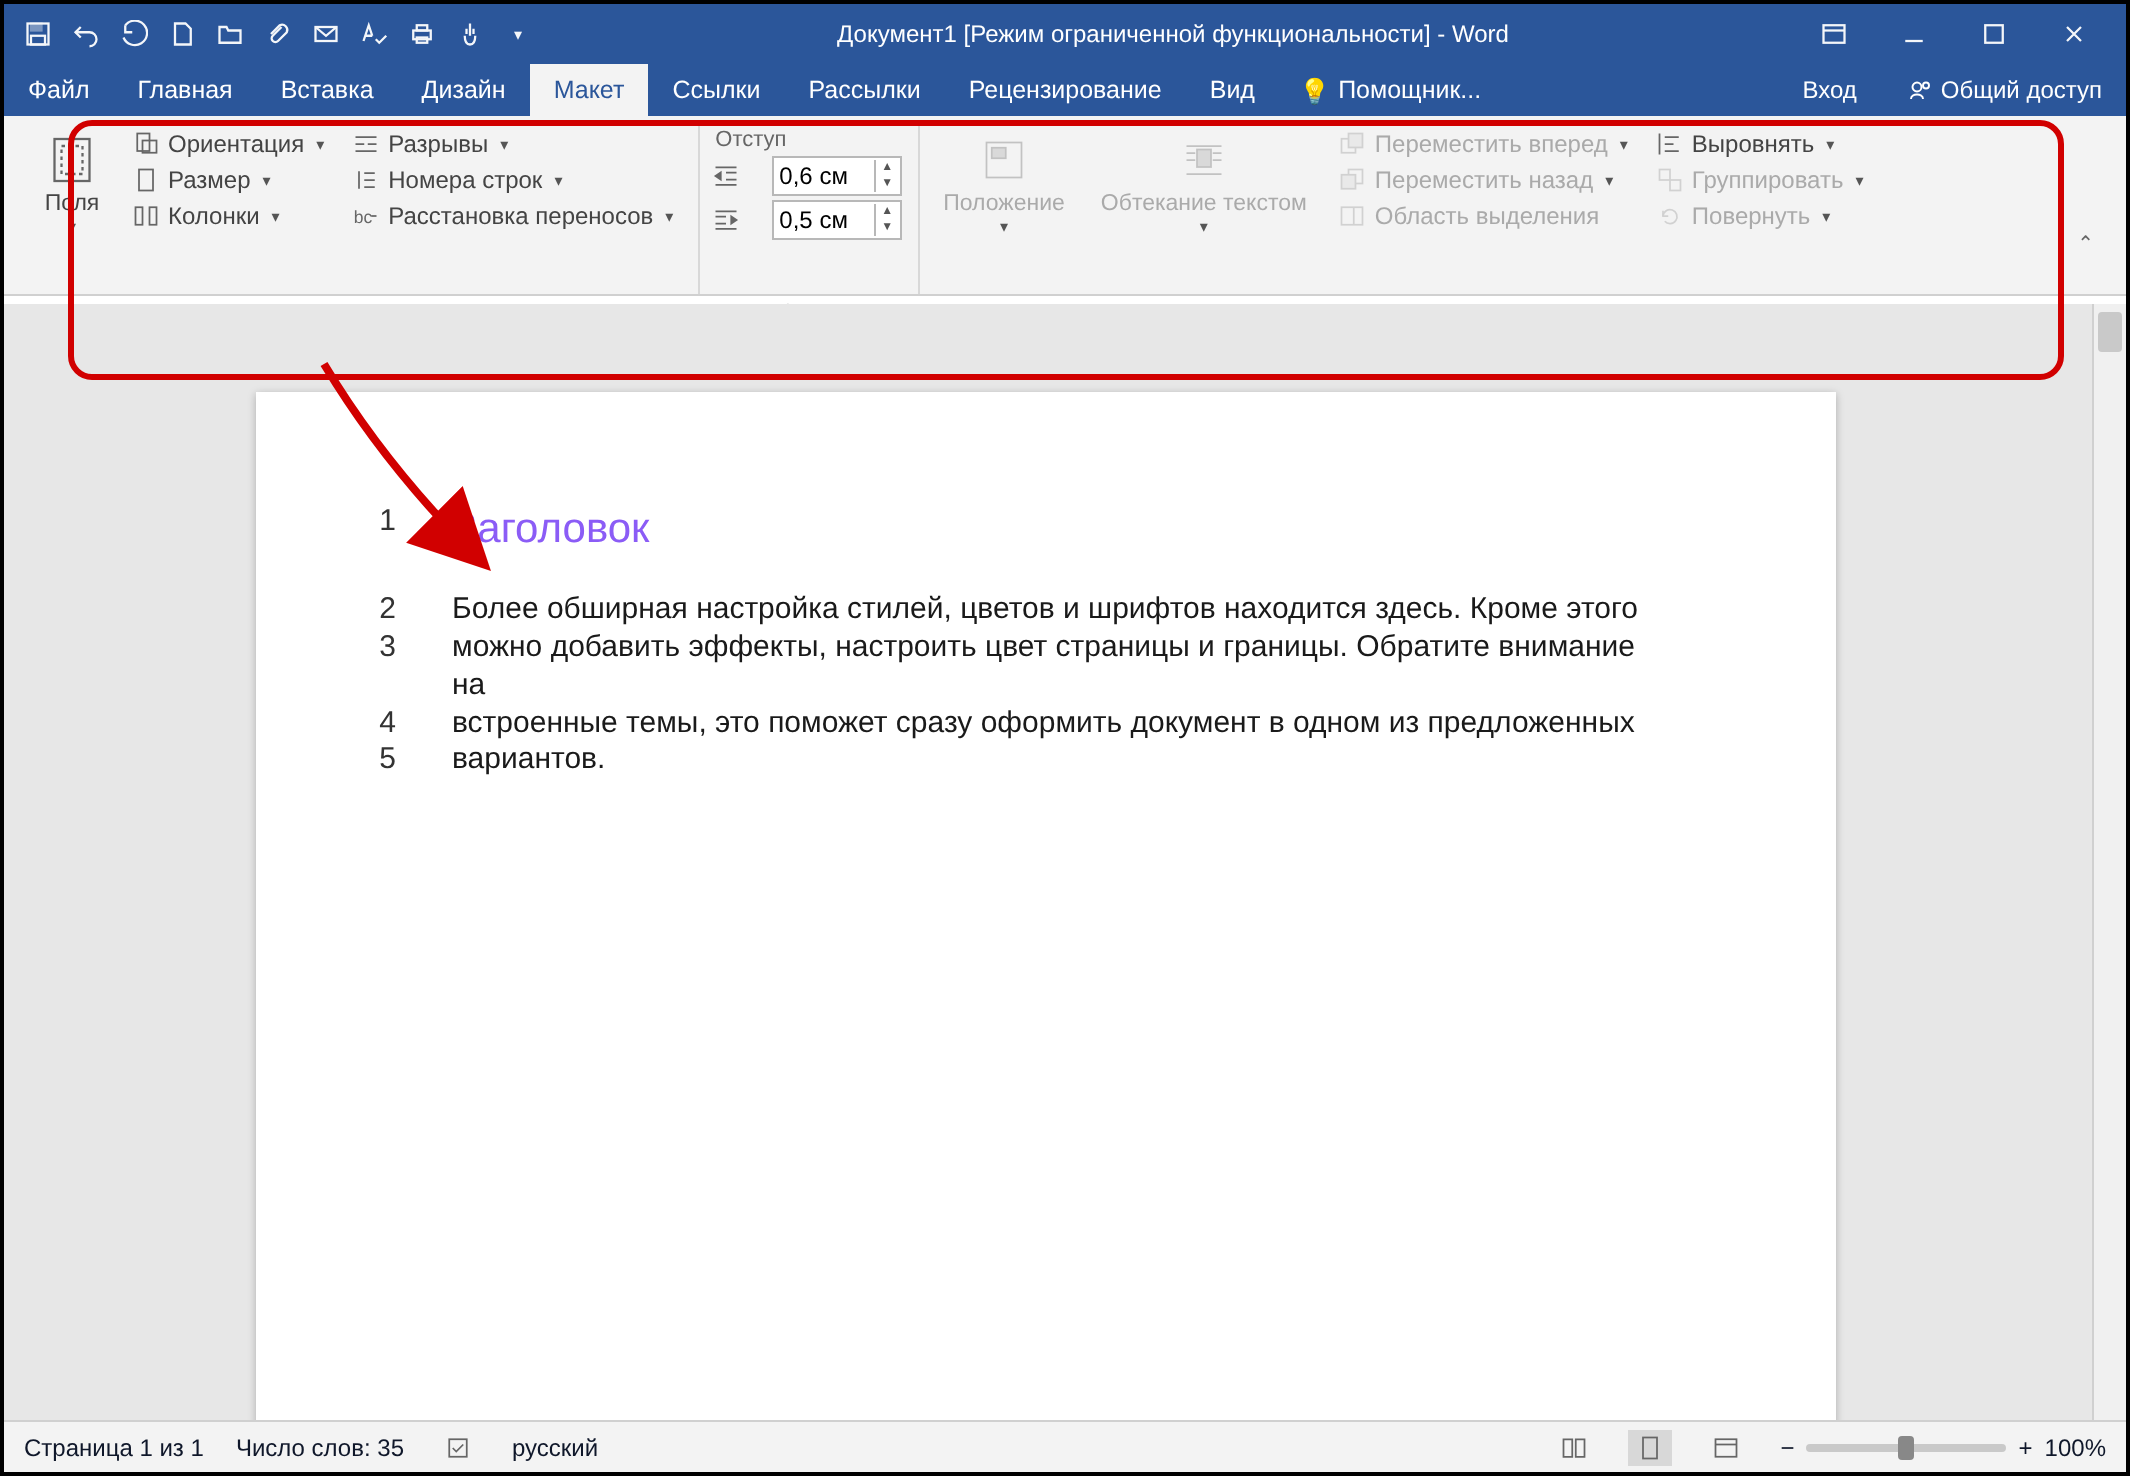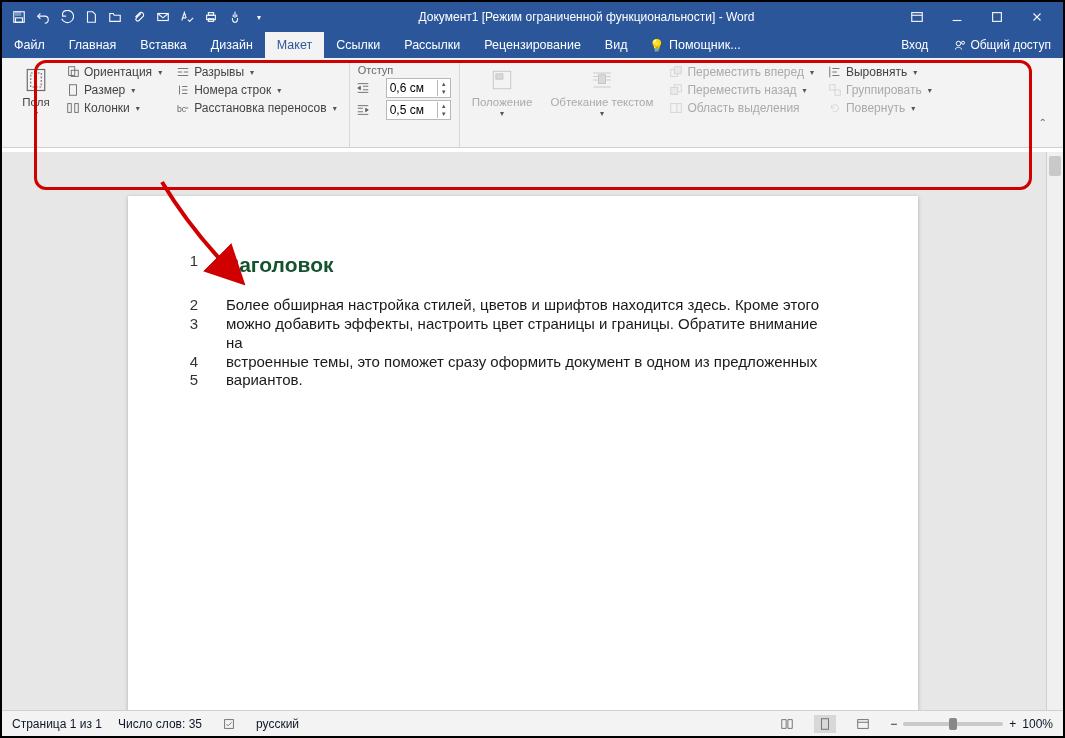--- a/index.html
+++ b/index.html
@@ -48,21 +48,21 @@
 
 .callout { position:absolute; inset:0; pointer-events:none; }
 .callout-box { position:absolute; border:3px solid #d10000; border-radius:12px; left:32px; top:58px; width:998px; height:130px; }
 .arrow { position:absolute; }
 
 
 .docarea { position:absolute; left:0; right:0; top:150px; bottom:26px; background:#e7e7e7; overflow:hidden; }
 .page { position:absolute; left:126px; top:44px; width:790px; height:538px; background:#fff; box-shadow:0 1px 4px rgba(0,0,0,.25); padding:56px 56px 24px 56px; }
 .ln { display:flex; gap:28px; font-size:15px; color:#1a1a1a; line-height:1.25; }
 .ln .num{width:14px;text-align:right;color:#333;font-size:15px;}
-.heading { color:#14532d; font-size:21px; font-weight:700; margin-bottom:18px; }
+.heading { color:#8b5cf6; font-size:21px; font-weight:400; margin-bottom:18px; }
 .body-lines .ln{margin-bottom:0;}
 .body-txt{max-width:600px;}
 .sbar{position:absolute;right:0;top:0;bottom:0;width:17px;background:#f0f0f0;border-left:1px solid #d0d0d0;}
 .sbar .thumb{position:absolute;left:2px;right:2px;top:4px;height:20px;background:#c9c9c9;border-radius:2px;}
 
 
 .status { position:absolute; left:0; right:0; bottom:0; height:26px; background:#f3f3f3; border-top:1px solid #d0d0d0; display:flex; align-items:center; font-size:12px; color:#0f172a; padding:0 10px; gap:16px;}
 .status .spacer{flex:1;}
 .status .vbtn{width:22px;height:18px;display:inline-flex;align-items:center;justify-content:center;cursor:default;}
 .status .vbtn svg{width:14px;height:14px;}

